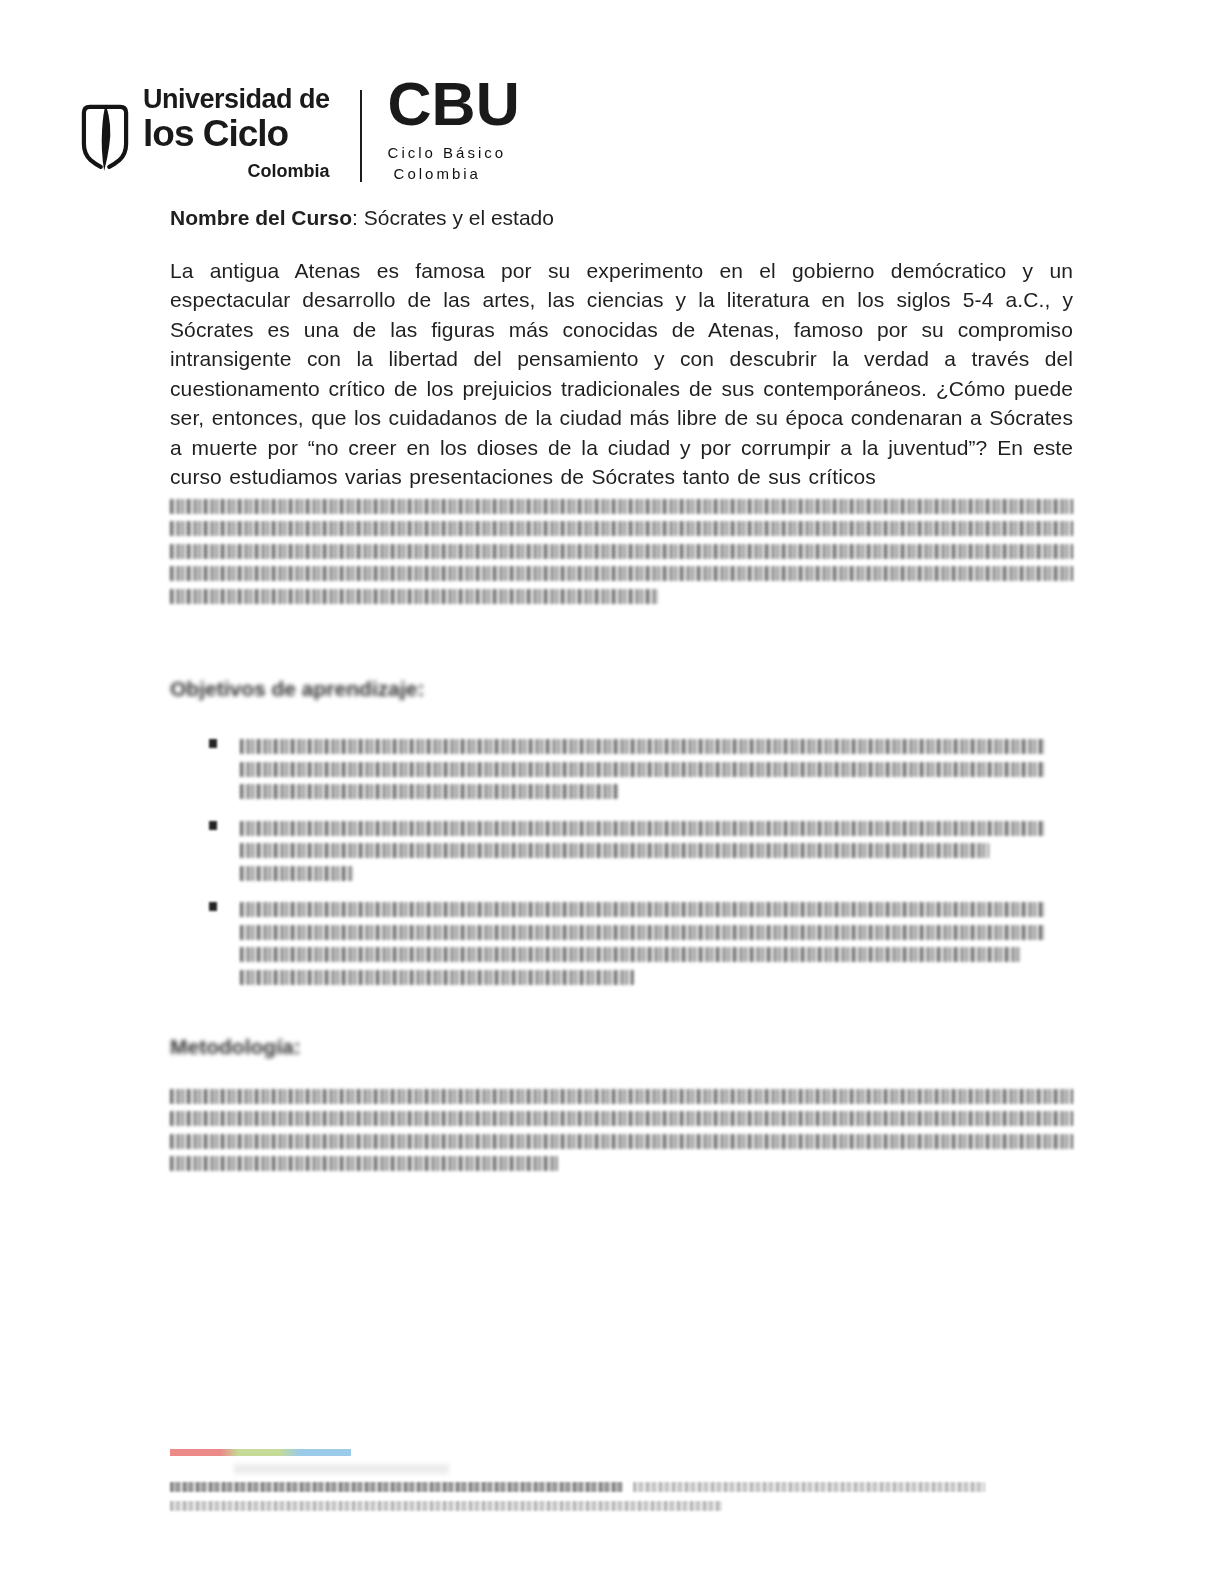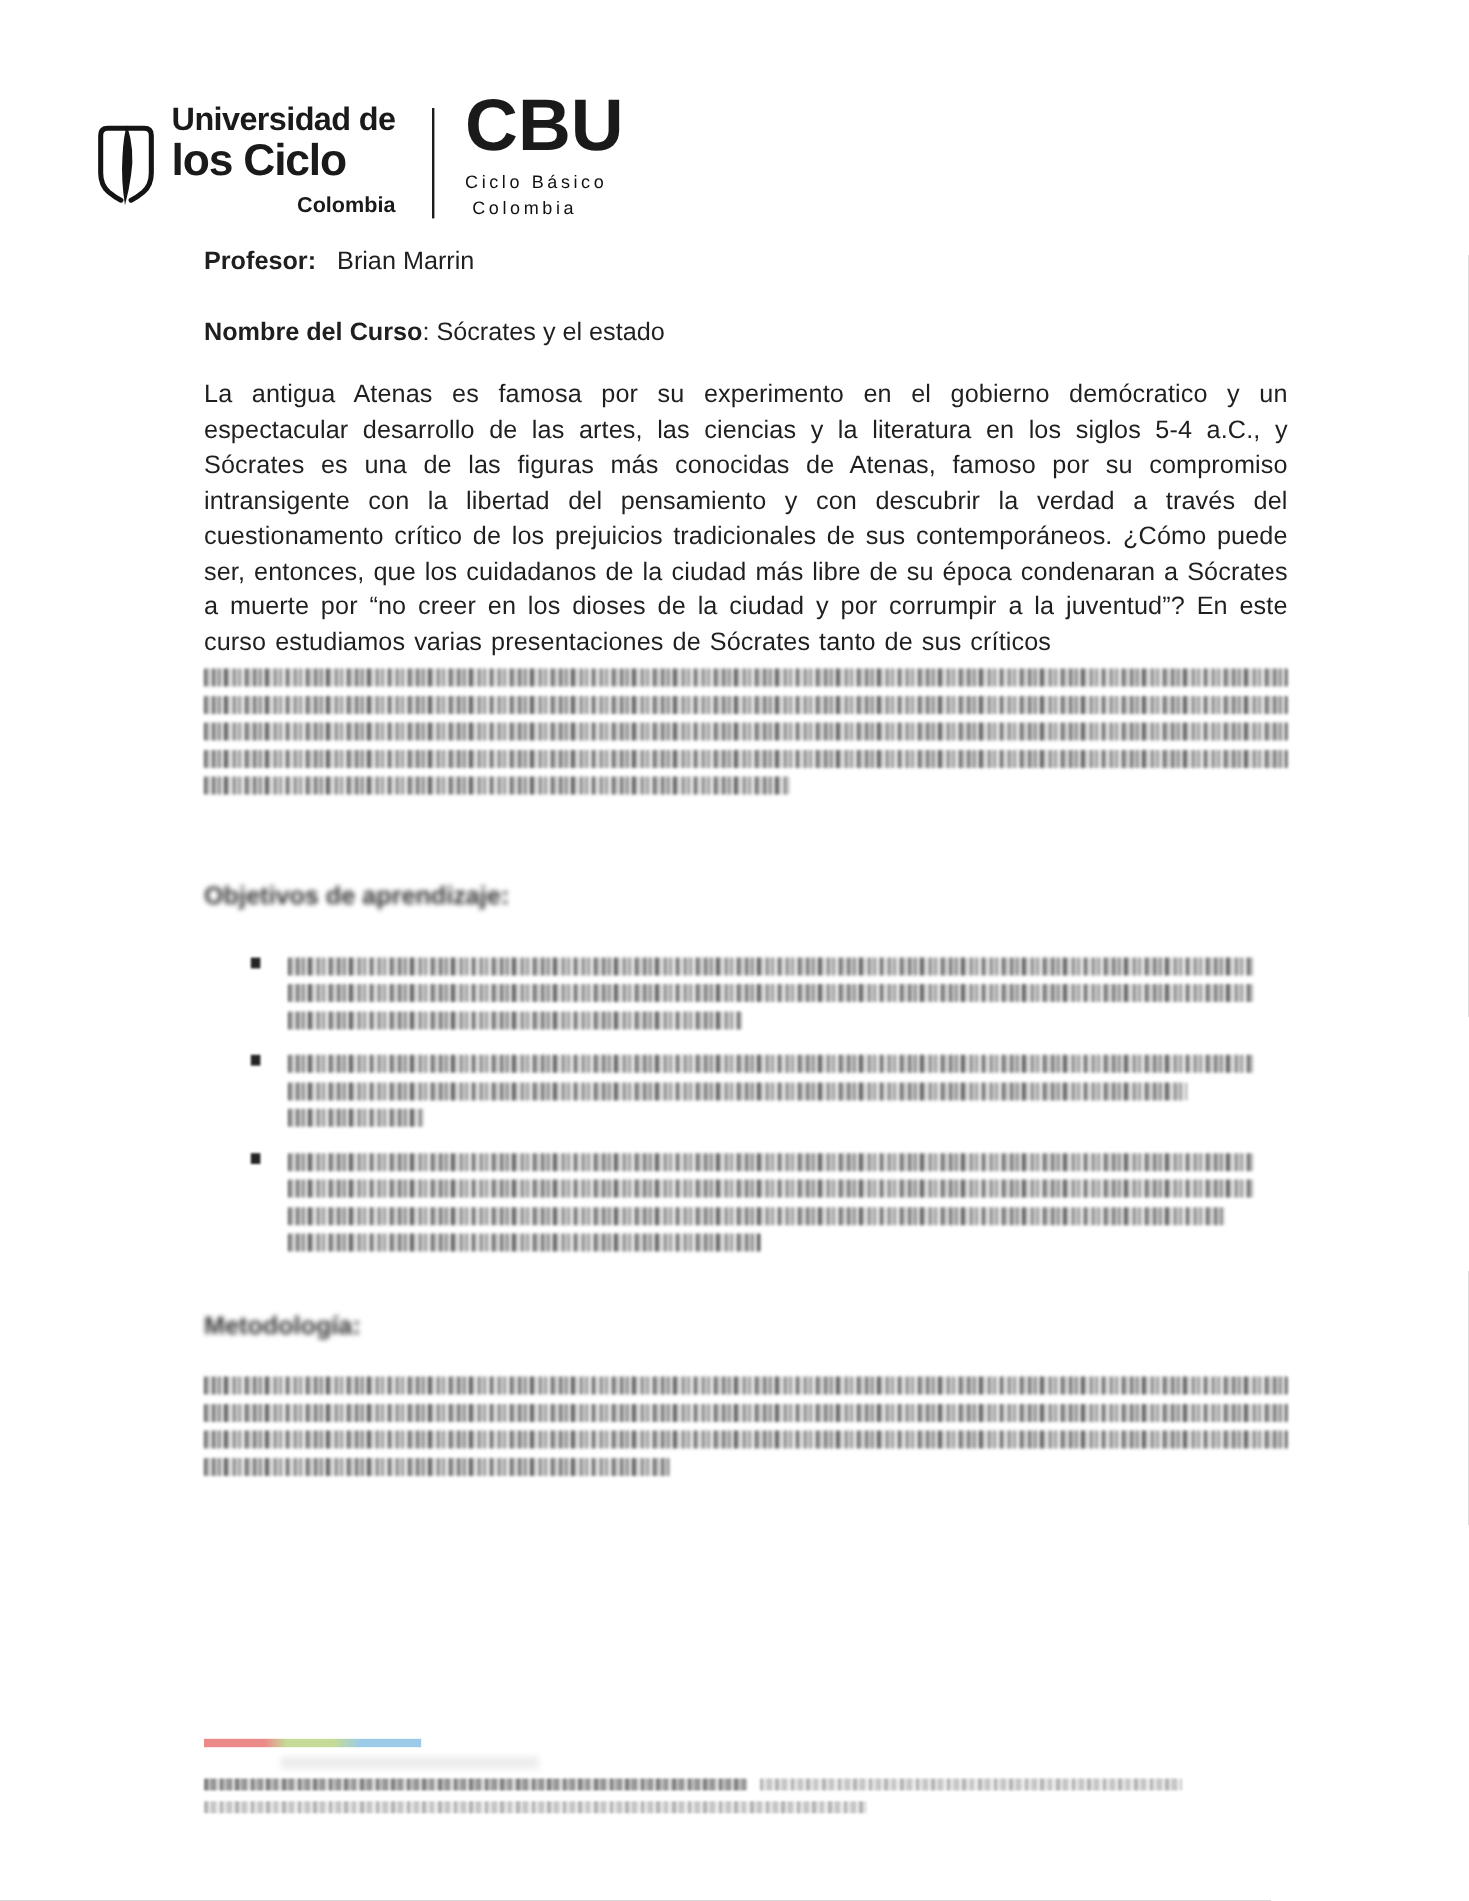--- a/index.html
+++ b/index.html
@@ -84,25 +84,20 @@
     <div class="logo-divider"></div>
     <div class="cbu-block">
       <div class="cbu-acronym">CBU</div>
       <div class="cbu-sub1">Ciclo Básico</div>
       <div class="cbu-sub2">Colombia</div>
     </div>
   </div>
 
   <div class="content">
 
-    <div class="info-line">
-      <span class="b">Profesor:</span>
-      <span>&nbsp;</span>
-      <span>Brian Marrin</span>
-    </div>
 
     <div class="info-line">
       <span class="b">Nombre del Curso</span><span>: Sócrates y el estado</span>
     </div>
 
 
     <div class="desc-par" style="margin-top:-6px;">La antigua Atenas es famosa por su experimento en el gobierno demócratico y un espectacular desarrollo de las artes, las ciencias y la literatura en los siglos 5-4 a.C., y Sócrates es una de las figuras más conocidas de Atenas, famoso por su compromiso intransigente con la libertad del pensamiento y con descubrir la verdad a través del cuestionamento crítico de los prejuicios tradicionales de sus contemporáneos. ¿Cómo puede ser, entonces, que los cuidadanos de la ciudad más libre de su época condenaran a Sócrates a muerte por “no creer en los dioses de la ciudad y por corrumpir a la juventud”? En este curso estudiamos varias presentaciones de Sócrates tanto de sus críticos</div>
 
     <div class="redact-block">
         <div class="redact-line" style="width: 100%;"></div>

